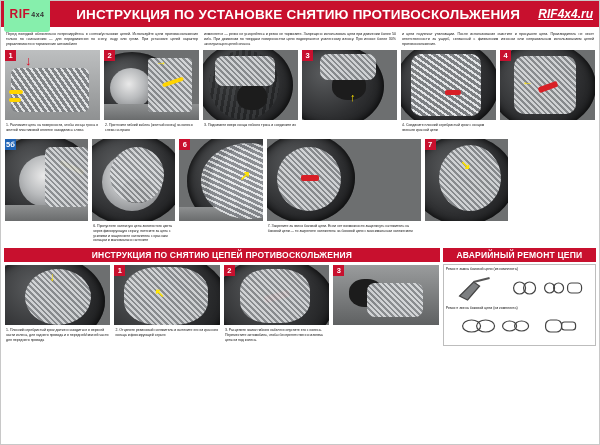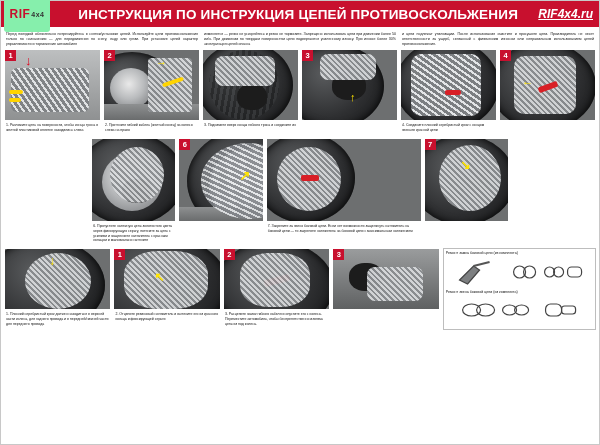--- a/index.html
+++ b/index.html
@@ -141,21 +141,21 @@
 </head>
 <body>
 
 <div class="page">
 
   <div class="header">
     <div class="logo">
       <span class="lg-rif">RIF</span>
         <span class="lg-4x4">4x4</span>
     </div>
-    <div class="header-title">ИНСТРУКЦИЯ ПО ИНСТРУКЦИЯ ЦЕПЕЙ ПРОТИВОСКОЛЬЖЕНИЯ</div>
+    <div class="header-title">ИНСТРУКЦИЯ ПО УСТАНОВКЕ СНЯТИЮ ПРОТИВОСКОЛЬЖЕНИЯ</div>
     <div class="header-url">RIF4x4.ru</div>
   </div>
 
   <div class="intro">
     <div class="col">Перед поездкой обязательно потренируйтесь в снятии/установке цепей. Используйте цепи противоскольжения только по назначению — для передвижения по снегу, льду или грязи. При установке цепей характер управляемости и торможение автомобиля</div>
     <div class="col">изменяется — резко не ускоряйтесь и резко не тормозите. Запрещено использовать цепи при движении более 50 км/ч. При движении по твердым поверхностям цепи подвергаются усиленному износу. При износе более 30% эксплуатация цепей опасна</div>
     <div class="col">и цепи подлежат утилизации. После использования очистите и просушите цепи. Производитель не несет ответственности за ущерб, связанный с физическим износом или неправильным использованием цепей противоскольжения.</div>
   </div>
 
   <div class="grid row1">
@@ -226,20 +226,28 @@
         <div class="arrow-yellow" style="left:22px;top:26px;font-size:11px;">←</div>
       </div>
       <div class="cap"></div>
     </div>
   </div>
 
   <div class="grid row2" style="margin-top:2px;">
 
 
     <div class="card">
+      <div class="photo tall">
+        <div class="badge blue">5б</div>
+        <div class="tyre" style="left:-14px;top:-4px;width:104px;height:88px;"></div>
+        <div class="rim" style="left:14px;top:16px;width:54px;height:52px;"></div>
+        <div class="asphalt" style="height:16px;"></div>
+        <div class="yellowpart" style="left:54px;top:26px;width:26px;height:5px;transform:rotate(25deg);"></div>
+        <div class="chain" style="left:40px;top:8px;width:44px;height:60px;border-radius:6px;"></div>
+      </div>
       <div class="cap"></div>
     </div>
 
     <div class="card">
       <div class="photo tall">
         <div class="tyre" style="left:-16px;top:-6px;width:108px;height:92px;"></div>
         <div class="rim" style="left:10px;top:14px;width:60px;height:58px;"></div>
         <div class="glove" style="left:30px;top:40px;width:30px;height:24px;"></div>
         <div class="chain" style="left:18px;top:8px;width:54px;height:56px;border-radius:50%;"></div>
       </div>
@@ -272,20 +280,24 @@
       <div class="photo tall">
         <div class="badge">7</div>
         <div class="tyre" style="left:-14px;top:-4px;width:104px;height:90px;"></div>
         <div class="chain" style="left:14px;top:6px;width:62px;height:66px;border-radius:50%;"></div>
         <div class="arrow-yellow" style="left:36px;top:20px;font-size:12px;">↘</div>
       </div>
       <div class="cap"></div>
     </div>
   </div>
 
+  <div class="bars">
+    <div class="bar bar-left">ИНСТРУКЦИЯ ПО СНЯТИЮ ЦЕПЕЙ ПРОТИВОСКОЛЬЖЕНИЯ</div>
+    <div class="bar bar-right">АВАРИЙНЫЙ РЕМОНТ ЦЕПИ</div>
+  </div>
 
   <div class="bottom">
 
     <div class="bottom-left">
       <div class="row3">
 
         <div class="card">
           <div class="photo" style="height:62px;">
             <div class="tyre" style="left:-20px;top:-10px;width:120px;height:92px;"></div>
             <div class="chain" style="left:20px;top:4px;width:66px;height:56px;border-radius:50%;"></div>

